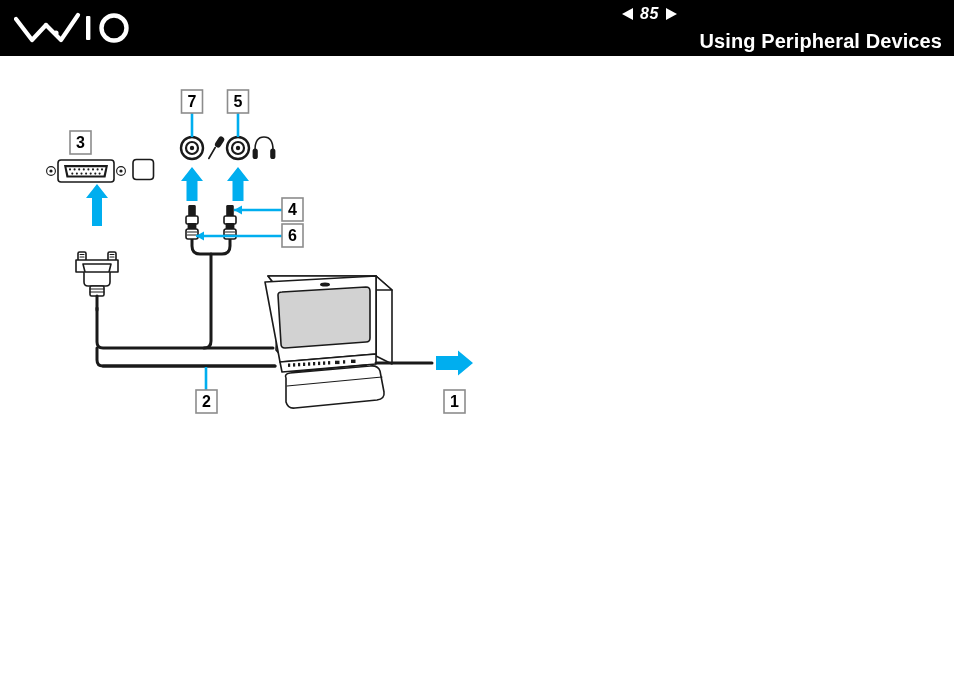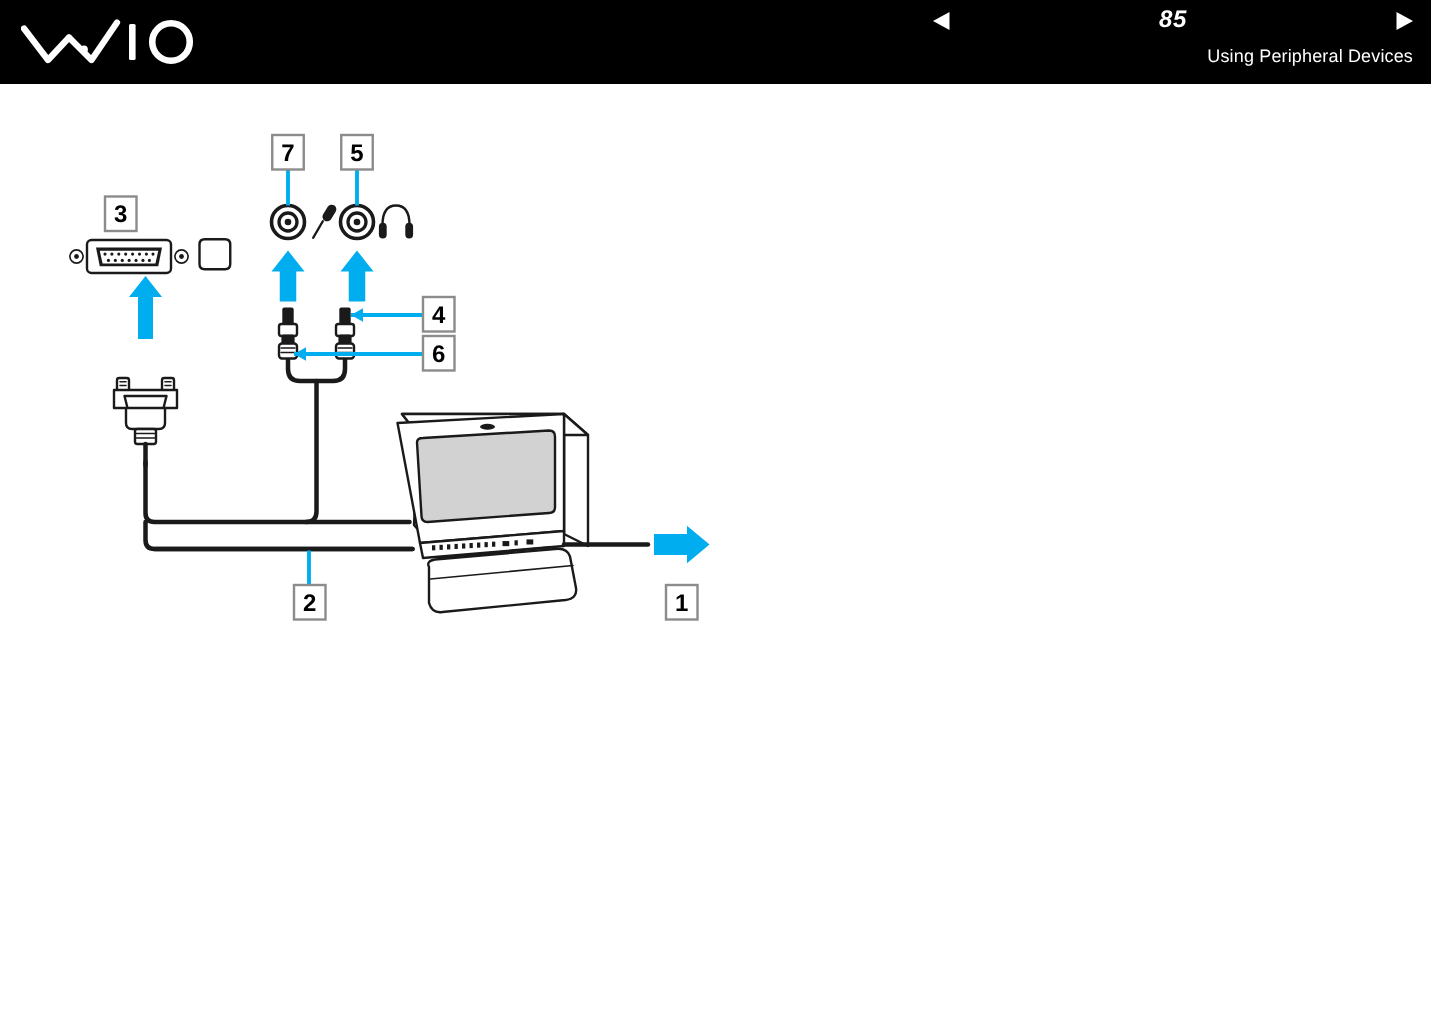--- a/index.html
+++ b/index.html
@@ -36,22 +36,22 @@
     position: absolute;
     right: 12px;
     top: 4px;
     text-align: right;
     width: 320px;
   }
   #pager {
     height: 20px;
     display: flex;
     align-items: center;
-    justify-content: space-between;
-    gap: 20px;
+    justify-content: flex-start;
+    gap: 7px;
   }
   .pager-tri {
     width: 0; height: 0;
     display: block;
   }
   .pager-tri.left {
     border-top: 6px solid transparent;
     border-bottom: 6px solid transparent;
     border-right: 11px solid #ffffff;
   }
@@ -63,22 +63,22 @@
   #page-number {
     color: #ffffff;
     font-size: 16px;
     font-style: italic;
     font-weight: bold;
     line-height: 16px;
     letter-spacing: 0.5px;
   }
   #section-title {
     color: #ffffff;
-    font-size: 12px;
-    font-weight: normal;
+    font-size: 20px;
+    font-weight: bold;
     margin-top: 6px;
     letter-spacing: 0.1px;
   }
 
   
   #content {
     position: absolute;
     left: 0;
     top: 56px;
     width: 954px;

